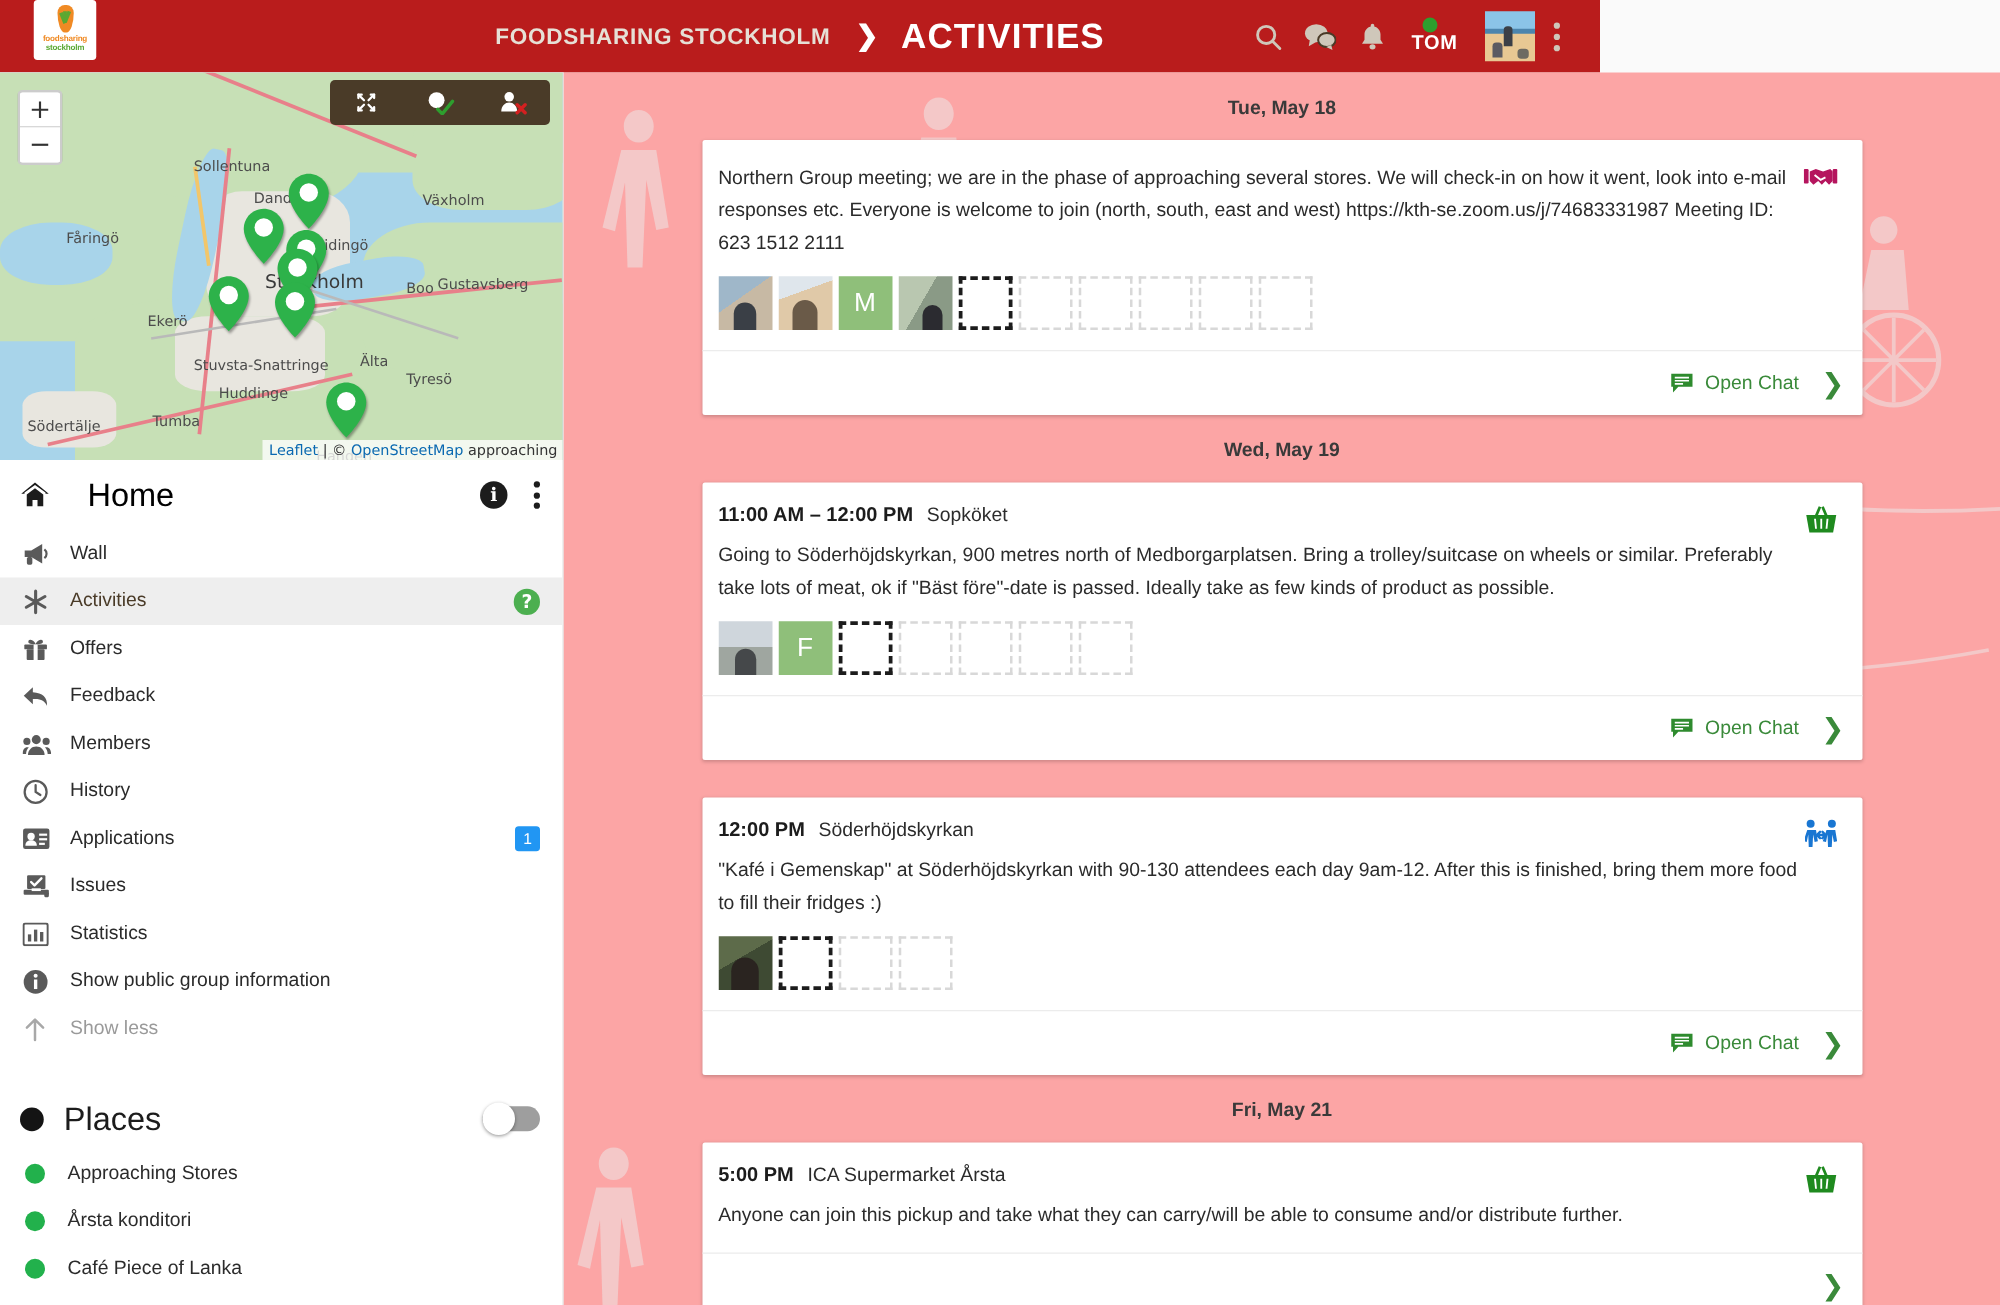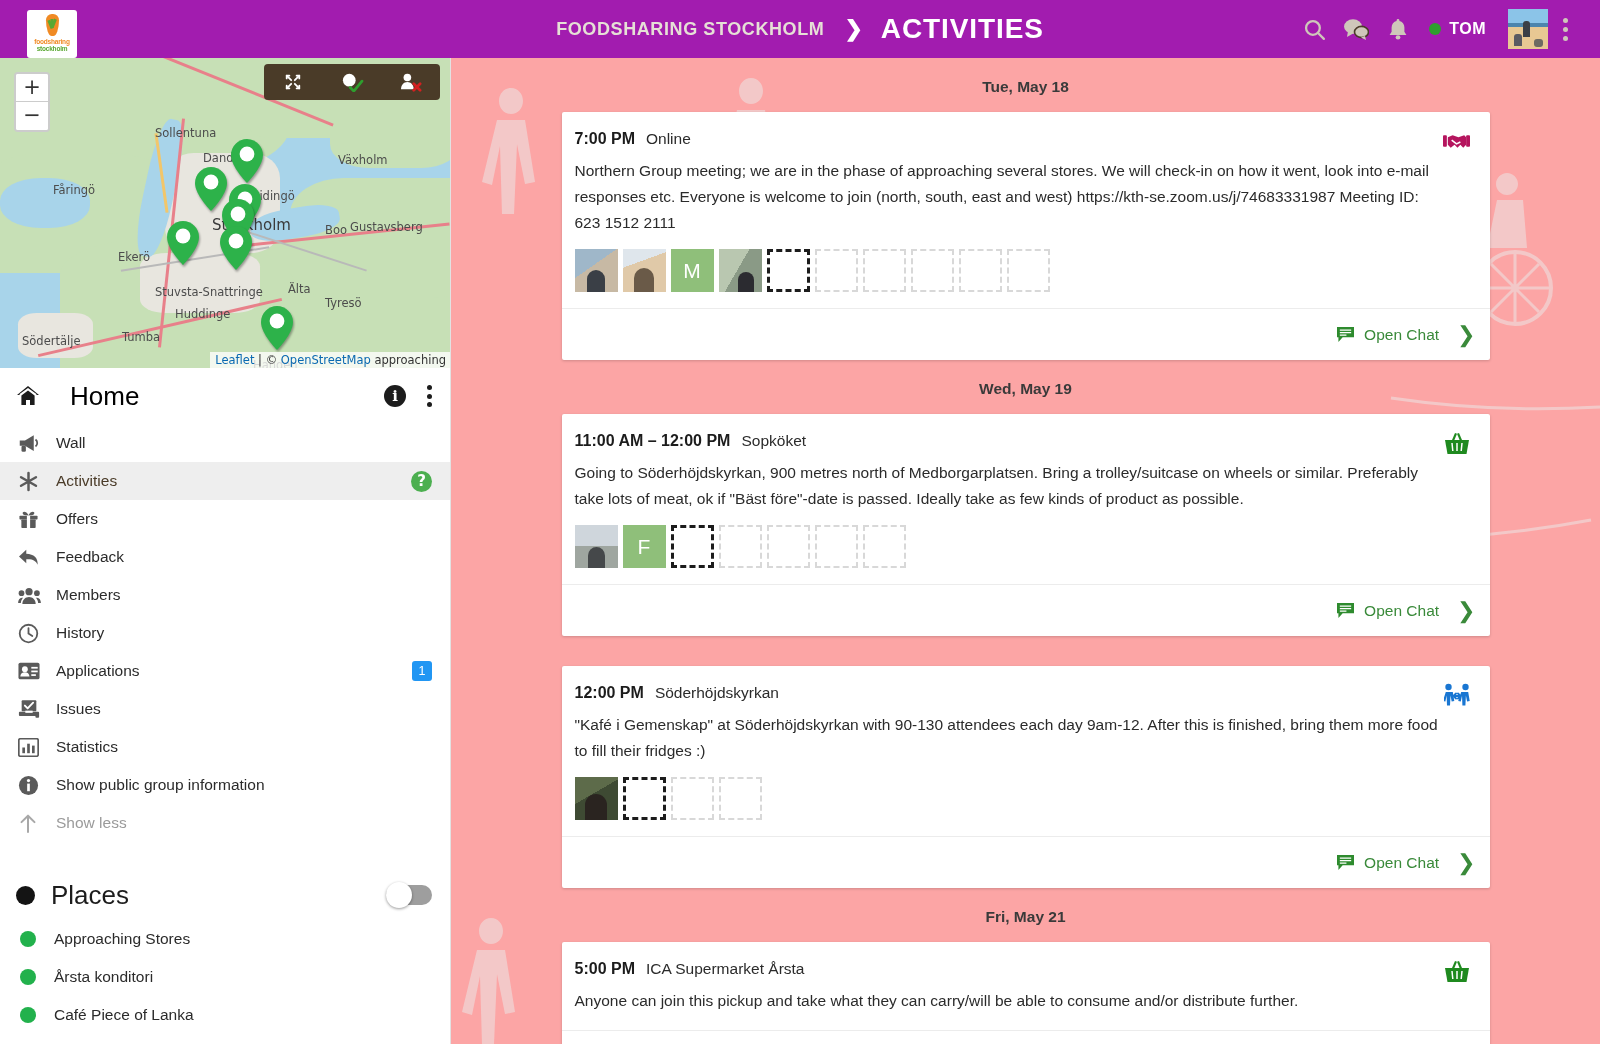--- a/index.html
+++ b/index.html
@@ -6,23 +6,23 @@
   html, body {
     width: 1600px; height: 1044px;
     font-family: "Liberation Sans", sans-serif;
     overflow: hidden;
     background: #fafafa;
   }
 
   
   #header {
     position: absolute; top: 0; left: 0;
-    width: 1600px; height: 58px;
-    background: #a21caf;
-    display: flex; align-items: flex-end;
+    width: 1280px; height: 58px;
+    background: #b91c1c;
+    display: flex; align-items: flex-start;
   }
   #logo-box {
     width: 50px; height: 48px; margin-left: 27px;
     background: #ffffff; border-radius: 3px;
     display: flex; flex-direction: column;
     align-items: center; justify-content: center;
     overflow: hidden; position: relative;
   }
   .carrot-body {
     width: 13px; height: 22px; background: #f08a24;
@@ -62,21 +62,21 @@
 
   #header-right {
     position: absolute; right: 18px; top: 0; height: 58px;
     display: flex; align-items: center; gap: 0px;
   }
   .hdr-icon {
     width: 42px; height: 42px; display: flex;
     align-items: center; justify-content: center;
     color: #cfc7ba;
   }
-  #user-chip { display: flex; align-items: center; margin: 0 8px 0 10px; }
+  #user-chip { display: flex; align-items: center; margin: 0 8px 0 10px; flex-direction: column; }
   #online-dot {
     width: 12px; height: 12px; border-radius: 50%;
     background: #2e9e2e; margin-right: 8px;
   }
   #user-name {
     color: #ffffff; font-size: 16px; font-weight: 700;
     letter-spacing: 0.5px;
   }
   #avatar-photo {
     width: 40px; height: 40px; margin-left: 14px;
@@ -657,24 +657,20 @@
       <div class="card">
         <div class="card-type-icon" style="color: rgb(181, 21, 94);">
           <svg width="27" height="22" viewBox="0 0 28 22" fill="currentColor">
             <rect x="0" y="5" width="4" height="12" rx="1"></rect>
             <rect x="24" y="5" width="4" height="12" rx="1"></rect>
             <path d="M5 7 l5 -2 l6 2 l6 -2 l2 2 l0 8 l-3 3 l-3 -3 l-3 3 l-3 -3 l-4 3 l-3 -3 Z"></path>
             <path d="M9 10 l5 4 l4 -2" stroke="#ffffff" stroke-width="1.6" fill="none"></path>
           </svg>
         </div>
         <div class="card-body">
-          <div class="card-top">
-            <div class="card-time">7:00 PM</div>
-            <div class="card-place">Online</div>
-          </div>
           <div class="card-desc">Northern Group meeting; we are in the phase of approaching several stores. We will check-in on how it went, look into e-mail responses etc. Everyone is welcome to join (north, south, east and west) https://kth-se.zoom.us/j/74683331987 Meeting ID: 623 1512 2111</div>
           <div class="slots">
             <div class="slot ph ph-a"></div>
             <div class="slot ph ph-b"></div>
             <div class="slot initial" style="background: rgb(143, 191, 122);">M</div>
             <div class="slot ph ph-c"></div>
             <div class="slot empty"></div>
             <div class="slot faded"></div>
             <div class="slot faded"></div>
             <div class="slot faded"></div>

